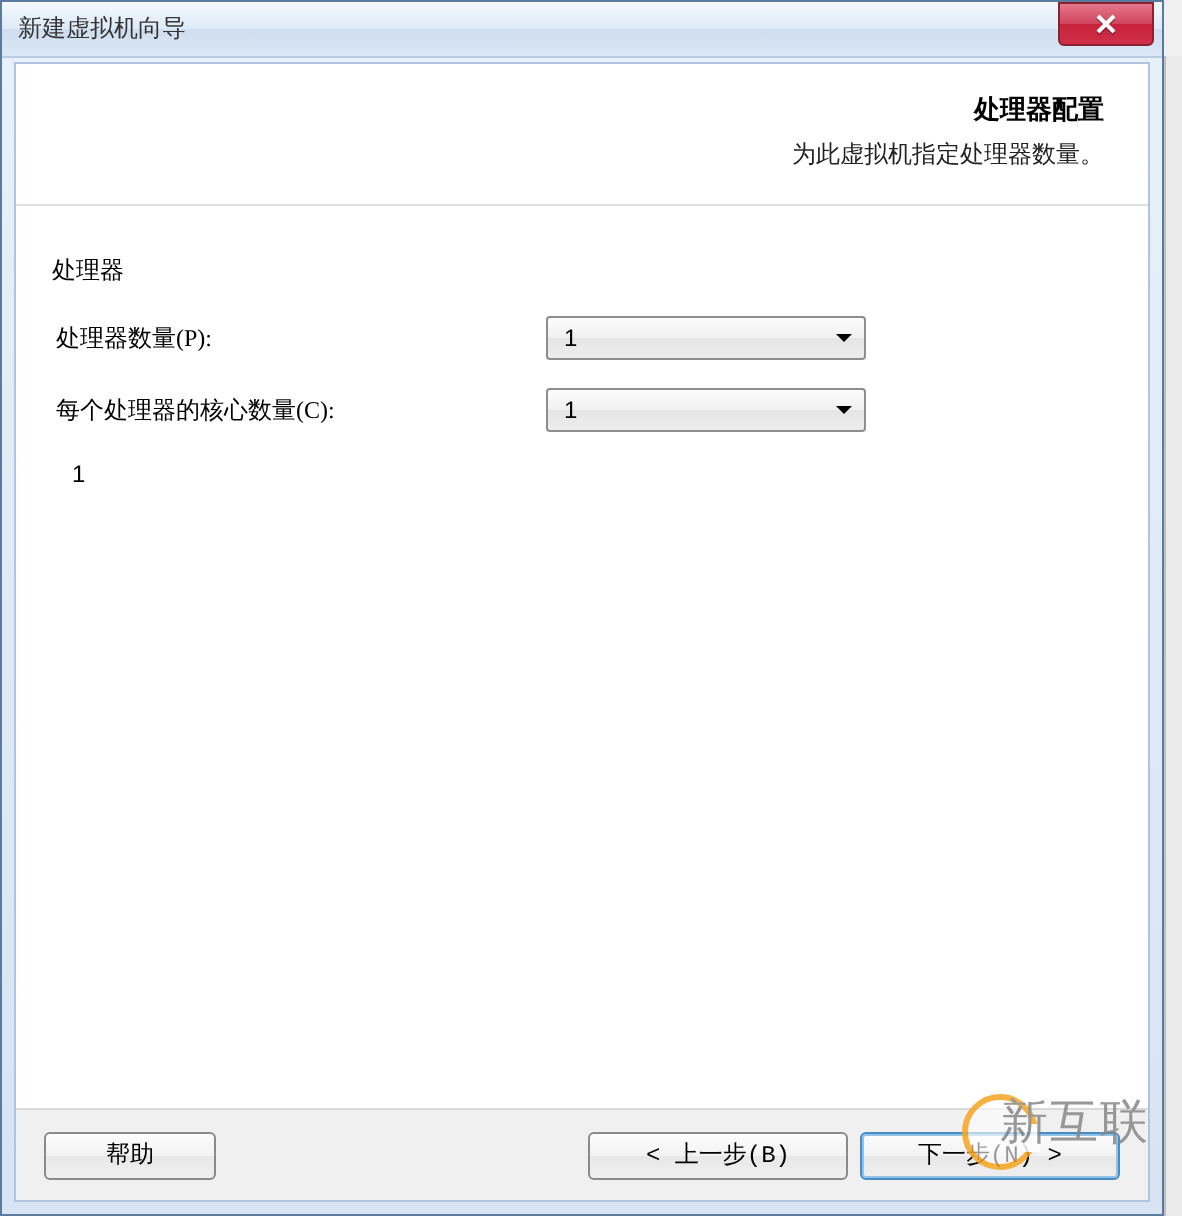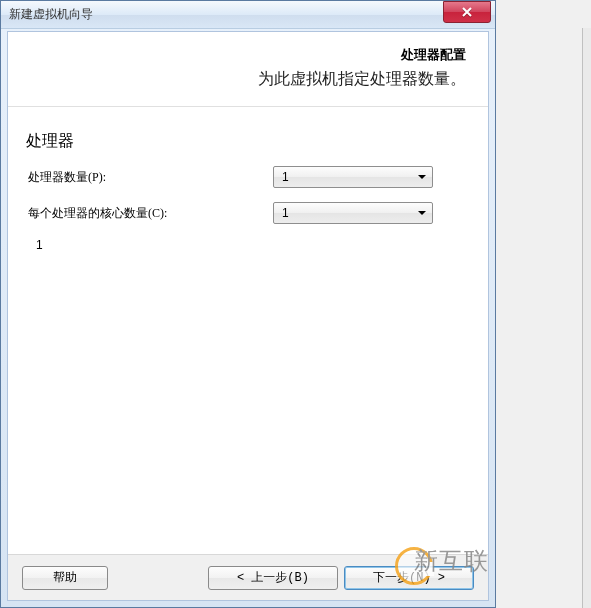--- a/index.html
+++ b/index.html
@@ -9,21 +9,21 @@
     }
     body {
       font-family: "Microsoft YaHei", "SimSun", Tahoma, sans-serif;
       font-size: 12px;
       background: #f0f0f0;
       width: 591px;
       height: 608px;
       overflow: hidden;
     }
     .window {
-      width: 496px;
+      width: 582px;
       height: 608px;
       border: 1px solid #5a7aa0;
       background: linear-gradient(to bottom, #e8f1fb 0%, #d6e4f3 100%);
       display: flex;
       flex-direction: column;
       position: relative;
     }
     .titlebar {
       height: 28px;
       background: linear-gradient(to bottom, #f5f9fd 0%, #ddeaf8 50%, #cfddee 51%, #d9e7f6 100%);
@@ -69,31 +69,31 @@
       background: #fff;
       text-align: right;
     }
     .header-title {
       font-size: 13px;
       font-weight: bold;
       color: #000;
       margin-bottom: 5px;
     }
     .header-subtitle {
-      font-size: 16px;
+      font-size: 12px;
       color: #222;
       padding-left: 20px;
     }
     .body-section {
       flex: 1;
       padding: 24px 18px 10px 18px;
       background: #fff;
     }
     .section-label {
-      font-size: 16px;
+      font-size: 12px;
       color: #000;
       margin-bottom: 14px;
     }
     .form-row {
       display: flex;
       align-items: center;
       margin-bottom: 14px;
       padding-left: 2px;
     }
     .form-label {

